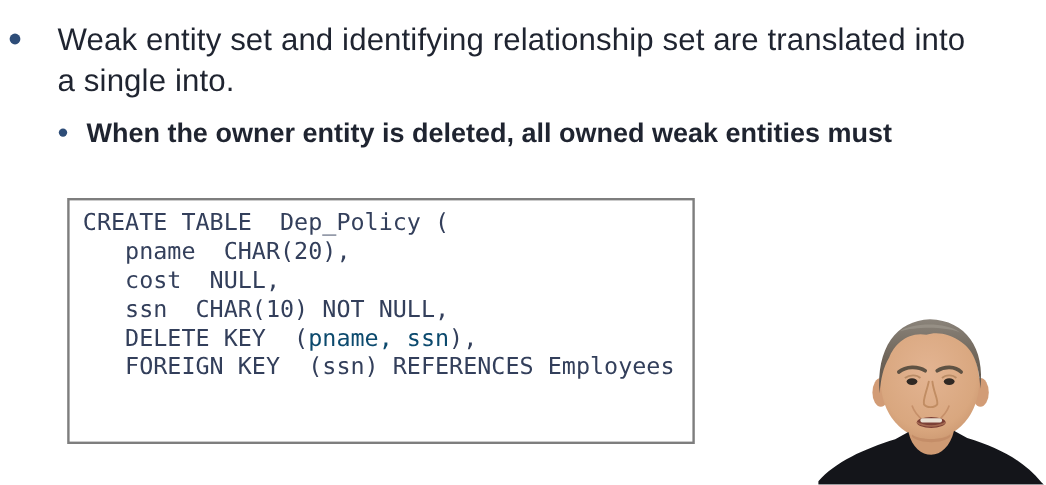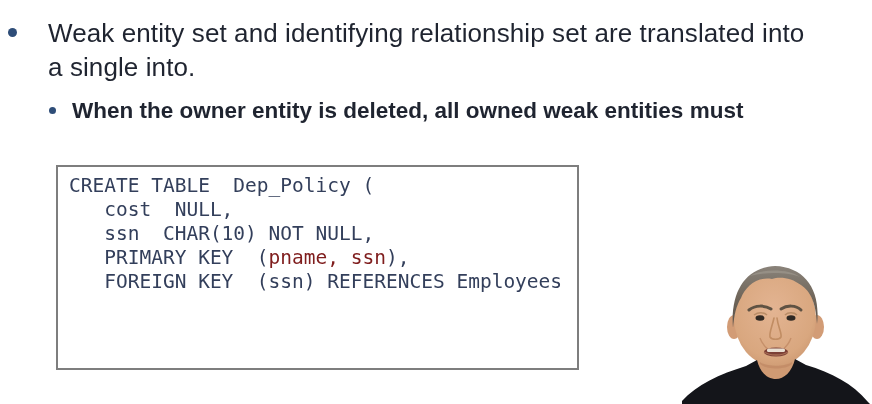--- a/index.html
+++ b/index.html
@@ -36,21 +36,21 @@
     width: 523px; height: 205px;
     border: 2px solid #7e7e7e;
     background: #ffffff;
     padding: 7px 0 0 11px;
     font-family: "DejaVu Sans Mono", "Liberation Mono", monospace;
     font-size: 19.5px; line-height: 24px;
     color: #333f5b;
     margin-left: 36px;
   }
   .code-line { white-space: pre; }
-  .code-line .red { color: #7f1d1d; }
+  .code-line .red { color: #0c4a6e; }
 
   .webcam {
     position: absolute; right: 0; bottom: 0;
     width: 192px; height: 150px;
   }
   .webcam svg { display: block; width: 100%; height: 100%; }
 </style>
 </head>
 <body>
 
@@ -64,23 +64,24 @@
 
 <div class="bullet-row bullet-sub">
   <div class="dot"></div>
   <div class="txt">
     <span>When the owner entity is deleted, all owned weak entities must</span>
   </div>
 </div>
 
 <div class="code-box">
   <div class="code-line"><span>CREATE TABLE  Dep_Policy (</span></div>
+  <div class="code-line"><span>   pname  CHAR(20),</span></div>
   <div class="code-line"><span>   cost  NULL,</span></div>
   <div class="code-line"><span>   ssn  CHAR(10) NOT NULL,</span></div>
-  <div class="code-line"><span>   PRIMARY KEY  (</span><span class="red">pname, ssn</span><span>),</span></div>
+  <div class="code-line"><span>   DELETE KEY  (</span><span class="red">pname, ssn</span><span>),</span></div>
   <div class="code-line"><span>   FOREIGN KEY  (ssn) REFERENCES Employees</span></div>
 </div>
 
 <div class="webcam">
   <svg viewBox="0 0 192 150" aria-hidden="true">
     <defs>
       <radialGradient id="skin" cx="48%" cy="42%" r="70%">
         <stop offset="0%" stop-color="#e3b492"></stop>
         <stop offset="70%" stop-color="#d9a77f"></stop>
         <stop offset="100%" stop-color="#c6916a"></stop>

